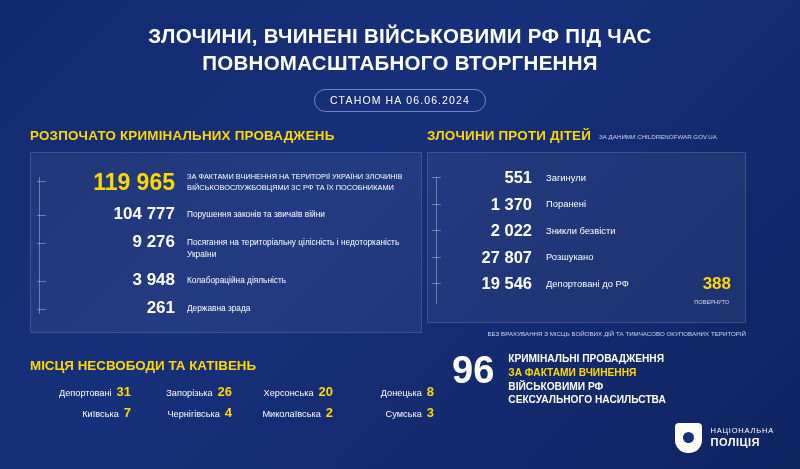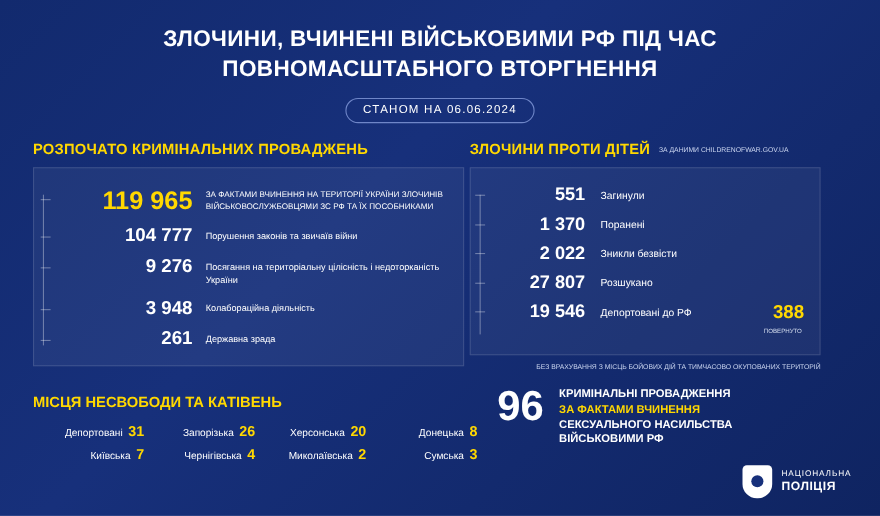--- a/index.html
+++ b/index.html
@@ -300,22 +300,22 @@
         </div>
       </div>
     </div>
   </div>
 
   <div class="br">
     <div class="big96">96</div>
     <div class="br-text">
       <div class="w">КРИМІНАЛЬНІ ПРОВАДЖЕННЯ</div>
       <div>ЗА ФАКТАМИ ВЧИНЕННЯ</div>
+      <div class="w">ВІЙСЬКОВИМИ РФ</div>
       <div class="w">СЕКСУАЛЬНОГО НАСИЛЬСТВА</div>
-      <div class="w">ВІЙСЬКОВИМИ РФ</div>
     </div>
   </div>
 
   <div class="logo">
     <div class="logo-mark"></div>
     <div class="logo-text">
       <span class="small">НАЦІОНАЛЬНА</span>
       <span>ПОЛІЦІЯ</span>
     </div>
   </div>

